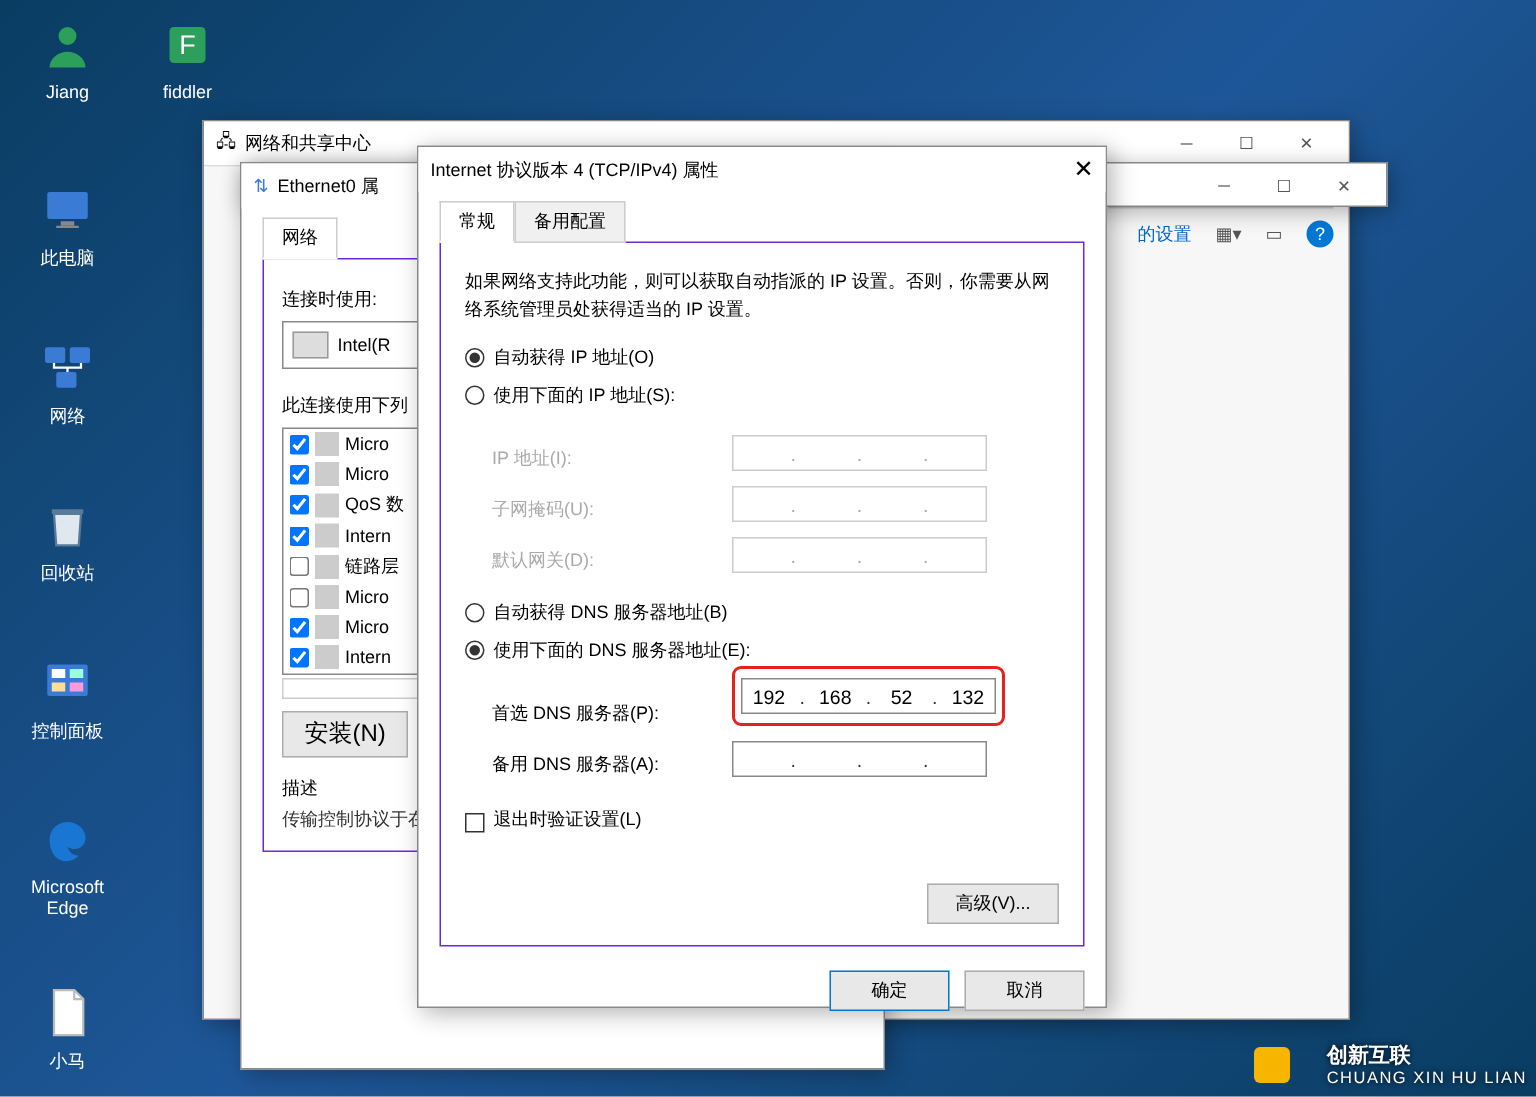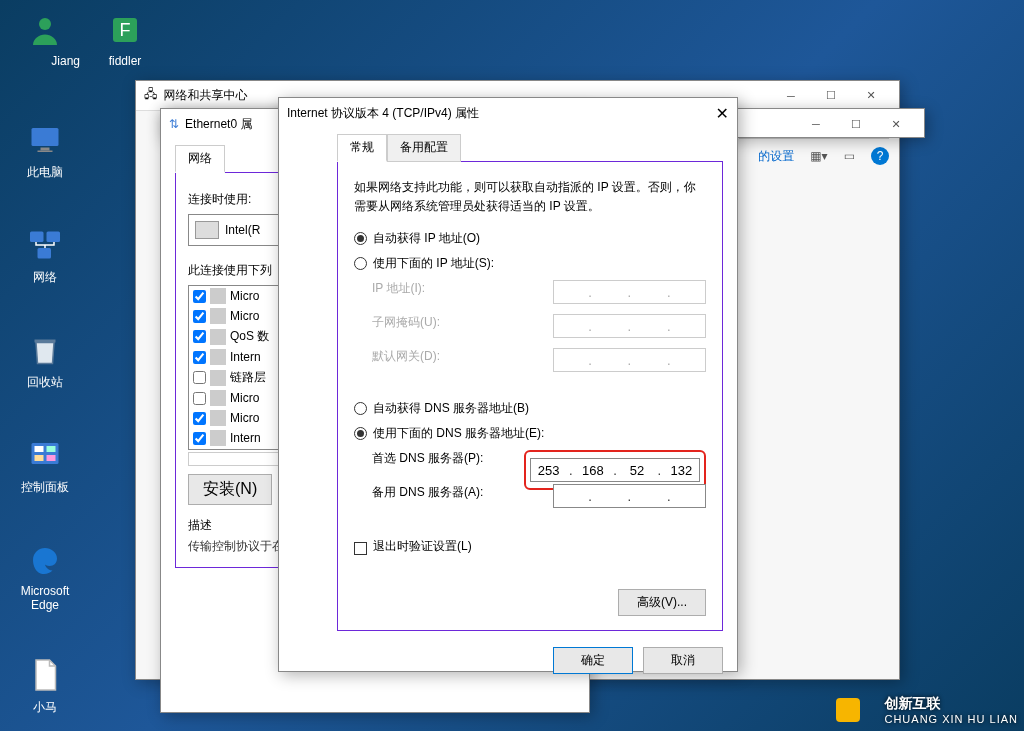--- a/index.html
+++ b/index.html
@@ -46,31 +46,31 @@
 .listrow .rowico { width: 16px; height: 16px; background: #ccc; display: inline-block; }
 .btnrow { display: flex; gap: 8px; margin-top: 8px; }
 .btnrow button, .dlg-btn { font-size: 16px; padding: 4px 14px; background: #e8e8e8; border: 1px solid #adadad; cursor: pointer; }
 .desc-box { margin-top: 12px; font-size: 12px; }
 .dlg-buttons { display: flex; justify-content: center; gap: 12px; padding: 10px; }
 
 
 .win3 { left: 278px; top: 97px; width: 460px; height: 575px; background: #fff; }
 .win3 .titlebar { background: #fff; }
 .win3 .close-x { font-size: 16px; font-weight: 300; }
-.win3-body { padding: 6px 14px; font-size: 12px; margin-left: 44px; }
+.win3-body { padding: 6px 14px; font-size: 12px; }
 .win3 .tab.active { background: #fff; }
 .win3 .tab.inactive { background: #f0f0f0; border-bottom: 1px solid #ccc; }
 .tabs-row { display: flex; }
 .win3 .tabpanel { padding: 16px 16px 10px; height: 470px; position: relative; }
 .info-text { line-height: 1.6; margin-bottom: 14px; }
 .radio-row { display: flex; align-items: center; gap: 6px; margin: 8px 0; }
 .radio { width: 13px; height: 13px; border: 1px solid #333; border-radius: 50%; display: inline-flex; align-items: center; justify-content: center; }
 .radio.checked::after { content: ''; width: 7px; height: 7px; background: #333; border-radius: 50%; }
 .field-grid { margin-left: 18px; margin-top: 6px; }
-.field-row { display: flex; align-items: flex-start; height: 34px; gap: 37px; }
+.field-row { display: flex; align-items: flex-end; height: 34px; }
 .field-row .lbl { width: 160px; }
 .field-row.disabled .lbl { color: #aaa; }
 .ip-input { width: 170px; height: 24px; border: 1px solid #888; display: flex; align-items: center; justify-content: space-around; font-family: Consolas, monospace; font-size: 13px; background: #fff; }
 .ip-input.disabled { border-color: #ccc; color: #aaa; background: #fff; }
 .ip-input .seg { width: 30px; text-align: center; }
 .ip-input .dot { color: #333; }
 .ip-input.disabled .dot { color: #aaa; }
 .highlight-box { border: 2px solid #e3241d; border-radius: 6px; padding: 6px 4px; display: inline-flex; }
 .check-row { display: flex; align-items: flex-end; gap: 6px; margin-top: 20px; }
 .check-box { width: 13px; height: 13px; border: 1px solid #333; }
@@ -81,21 +81,21 @@
 
 
 .watermark { position: absolute; right: 6px; bottom: 6px; color: #fff; font-size: 14px; display: flex; align-items: center; gap: 24px; text-shadow: 0 0 4px #000; }
 .watermark .wm-logo { width: 24px; height: 24px; background: #f7b500; border-radius: 4px; display: inline-block; }
 .watermark .wm-sub { font-size: 11px; letter-spacing: 1px; display: block; }
 </style>
 </head>
 <body>
 
 <div class="desktop">
-  <div class="desktop-icon" style="left:10px; top:10px;text-align:right;">
+  <div class="desktop-icon" style="left:10px; top:10px;">
     <div class="ico">
         <svg viewBox="0 0 24 24" class="user-ico">
           <circle cx="12" cy="8" r="4"></circle>
           <path d="M4 22c0-4 4-7 8-7s8 3 8 7z"></path>
         </svg>
       </div>
     <span>Jiang</span>
   </div>
   <div class="desktop-icon" style="left:90px; top:10px;">
     <div class="ico">
@@ -343,21 +343,21 @@
       </div>
       <div class="radio-row">
         <span class="radio checked"></span>
         <span>使用下面的 DNS 服务器地址(E):</span>
       </div>
       <div class="field-grid">
         <div class="field-row">
           <span class="lbl">首选 DNS 服务器(P):</span>
           <span class="highlight-box">
             <span class="ip-input">
-              <span class="seg">253</span>
+              <span class="seg">192</span>
                 <span class="dot">.</span>
               <span class="seg">168</span>
                 <span class="dot">.</span>
               <span class="seg">52</span>
                 <span class="dot">.</span>
               <span class="seg">132</span>
             </span>
           </span>
         </div>
         <div class="field-row">

